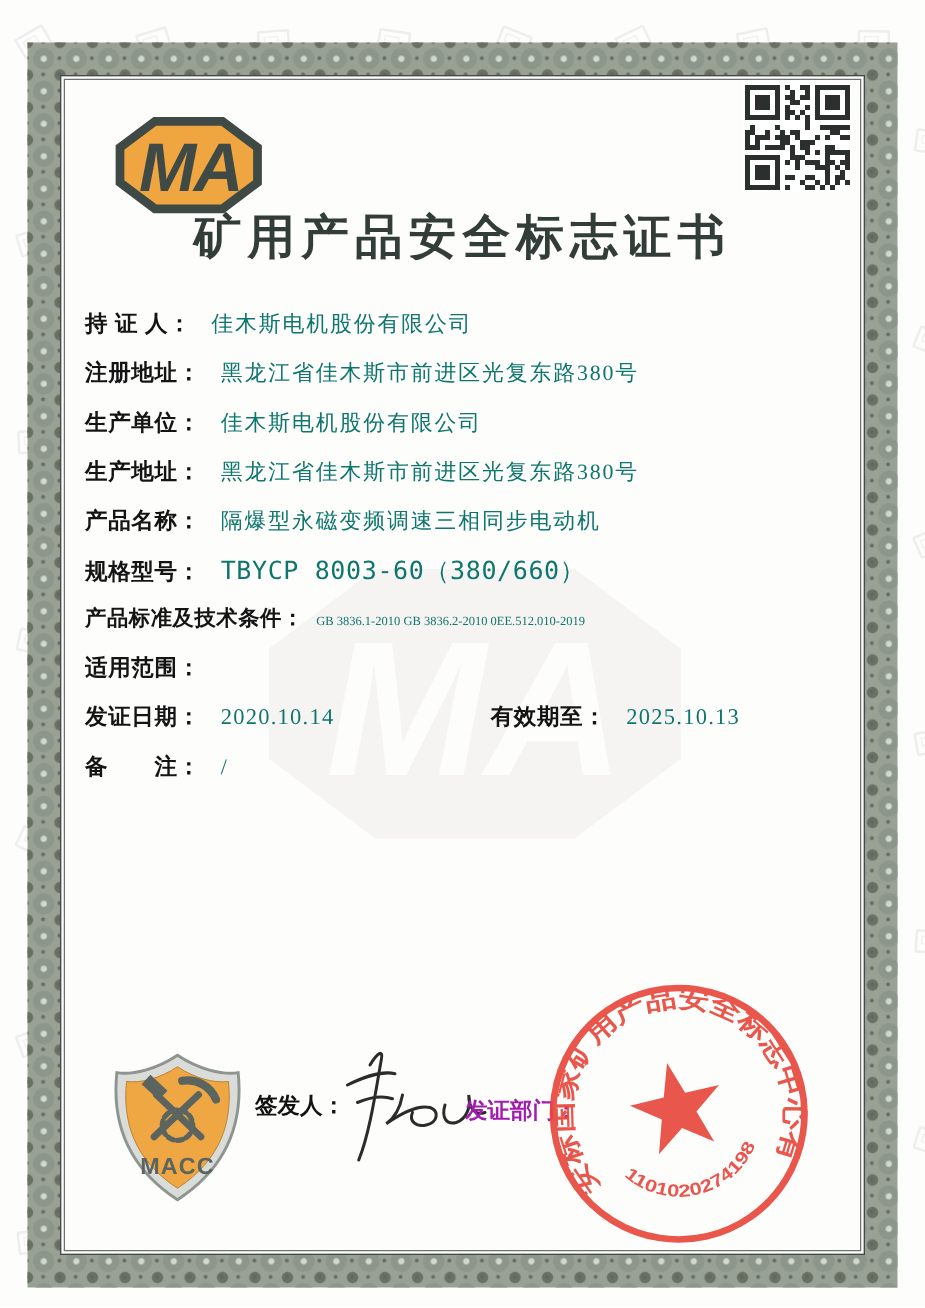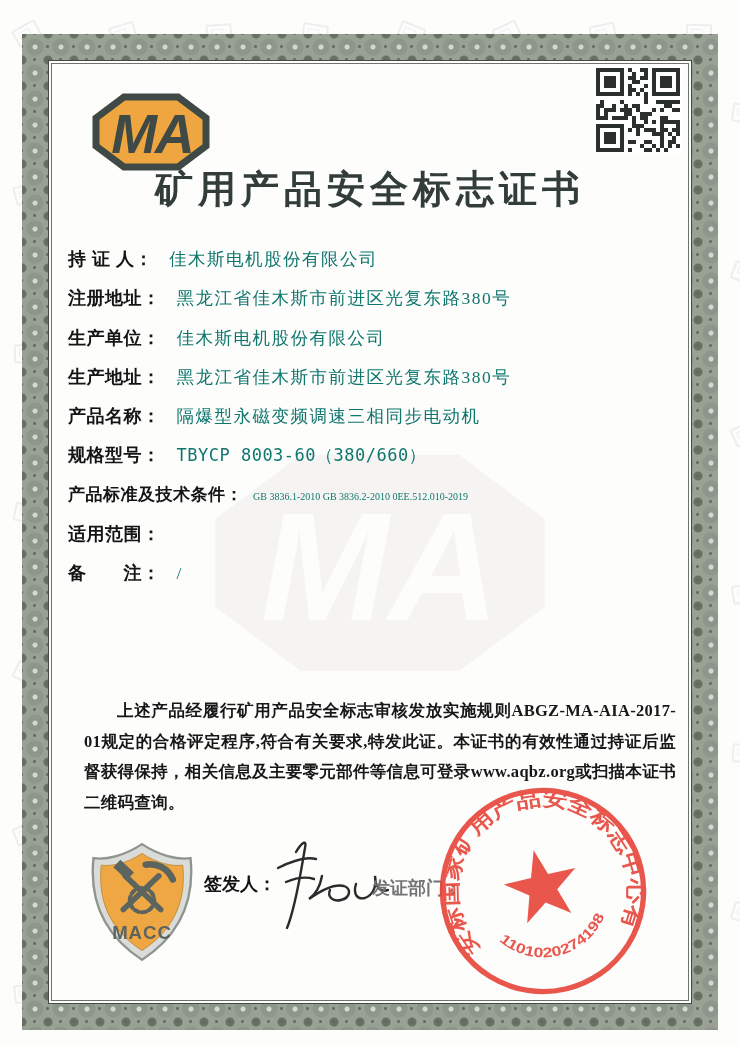--- a/index.html
+++ b/index.html
@@ -33,34 +33,34 @@
       display:grid;grid-template-columns:repeat(21,1fr);grid-template-rows:repeat(21,1fr);padding:2px;box-sizing:border-box;}
   .qr .on{background:#2b2f2e;}
   .title{position:absolute;left:0;right:0;top:164px;text-align:center;
          font-family:"Liberation Serif",serif;font-weight:900;font-size:38px;
          letter-spacing:5px;color:#323d3a;}
   
   .fields{position:absolute;left:68px;top:247px;right:58px;}
   .row{height:39.3px;display:flex;align-items:baseline;white-space:nowrap;}
   .flabel{font-weight:bold;font-size:18px;color:#141414;letter-spacing:.5px;flex:0 0 auto;}
   .fvalue{font-family:"Liberation Serif",serif;font-size:17.5px;color:#0f766e;margin-left:16px;letter-spacing:1.5px;}
-  .fvalue.model{font-family:"DejaVu Sans Mono",monospace;font-size:17px;letter-spacing:.5px;}
+  .fvalue.model{font-family:"DejaVu Sans Mono",monospace;font-size:20px;letter-spacing:.5px;}
   .fvalue.std{font-size:10px;letter-spacing:0;margin-left:10px;}
   .flabel.cond{font-size:17px;}
   .flabel.label2{margin-left:124px;}
   .fvalue.date{font-size:18px;letter-spacing:1px;min-width:92px;}
   
   .statement{position:absolute;left:84px;right:64px;top:696px;margin:0;
              font-family:"Liberation Serif",serif;font-weight:600;font-size:16.5px;
              line-height:1.85;color:#171717;text-indent:2em;text-align:justify;letter-spacing:.3px;}
   
   .shield{position:absolute;left:86px;top:840px;width:112px;height:124px;}
   .sign-label{position:absolute;left:204px;top:872px;font-weight:bold;font-size:18px;color:#121212;}
   .signature{position:absolute;left:262px;top:832px;width:140px;height:112px;}
-  .dept-label{position:absolute;left:372px;top:876px;font-weight:bold;font-size:18px;color:#737373;}
+  .dept-label{position:absolute;left:372px;top:876px;font-weight:bold;font-size:18px;color:#a21caf;}
   .seal{position:absolute;left:436px;top:784px;width:214px;height:214px;transform:rotate(-13deg);opacity:.92;}
 </style>
 </head>
 <body>
 
 <div class="page">
   <div class="scatter" id="scatter">
       <div class="mark" style="left: 14px; top: 24px; transform: rotate(-30deg);"></div>
       <div class="mark" style="left: 110px; top: 24px; transform: rotate(-17deg);"></div>
       <div class="mark" style="left: 206px; top: 24px; transform: rotate(-4deg);"></div>
@@ -658,26 +658,31 @@
         <span class="fvalue model">TBYCP 8003-60（380/660）</span>
       </div>
       <div class="row">
         <span class="flabel cond">产品标准及技术条件：</span>
         <span class="fvalue std">GB 3836.1-2010 GB 3836.2-2010 0EE.512.010-2019</span>
       </div>
       <div class="row">
         <span class="flabel">适用范围：</span>
       </div>
       <div class="row">
+        <span class="flabel">发证日期：</span>
+        <span class="fvalue date">2020.10.14</span>
+        <span class="flabel label2">有效期至：</span>
+        <span class="fvalue date">2025.10.13</span>
+      </div>
+      <div class="row">
         <span class="flabel">备　　注：</span>
         <span class="fvalue">/</span>
       </div>
     </div>
 
-    <p class="statement">上述产品经履行矿用产品安全标志审核发放实施规则ABGZ-MA-AIA-2017-01规定的合格评定程序,符合有关要求,特发此证。本证书的有效性通过持证后监督获得保持，相关信息及主要零元部件等信息可登录www.aqbz.org或扫描本证书二维码查询。</p>
 
     <svg class="shield" viewBox="0 0 120 132">
       <path d="M60,4 C78,16 98,21 112,19 C116,58 106,98 60,128 C14,98 4,58 8,19 C22,21 42,16 60,4 Z" fill="#d9dcd9" stroke="#8e948e" stroke-width="2.5"></path>
       <path d="M60,4 C78,16 98,21 112,19 C116,58 106,98 60,128 C14,98 4,58 8,19 C22,21 42,16 60,4 Z" fill="#EFA743" stroke="#b9832f" stroke-width="1" transform="translate(60,66) scale(0.84) translate(-60,-66)"></path>
       <g stroke="#5b645f" fill="none" stroke-linecap="round">
         <path d="M42,38 L80,74" stroke-width="6"></path>
         <path d="M78,38 L40,74" stroke-width="6"></path>
         <rect x="30" y="26" width="20" height="11" fill="#5b645f" stroke="none" transform="rotate(43 40 32)"></rect>
         <path d="M64,26 C76,24 88,30 93,42" stroke-width="7"></path>
         <circle cx="60" cy="64" r="13" stroke-width="4.5" stroke-dasharray="4.5 3.5"></circle>

